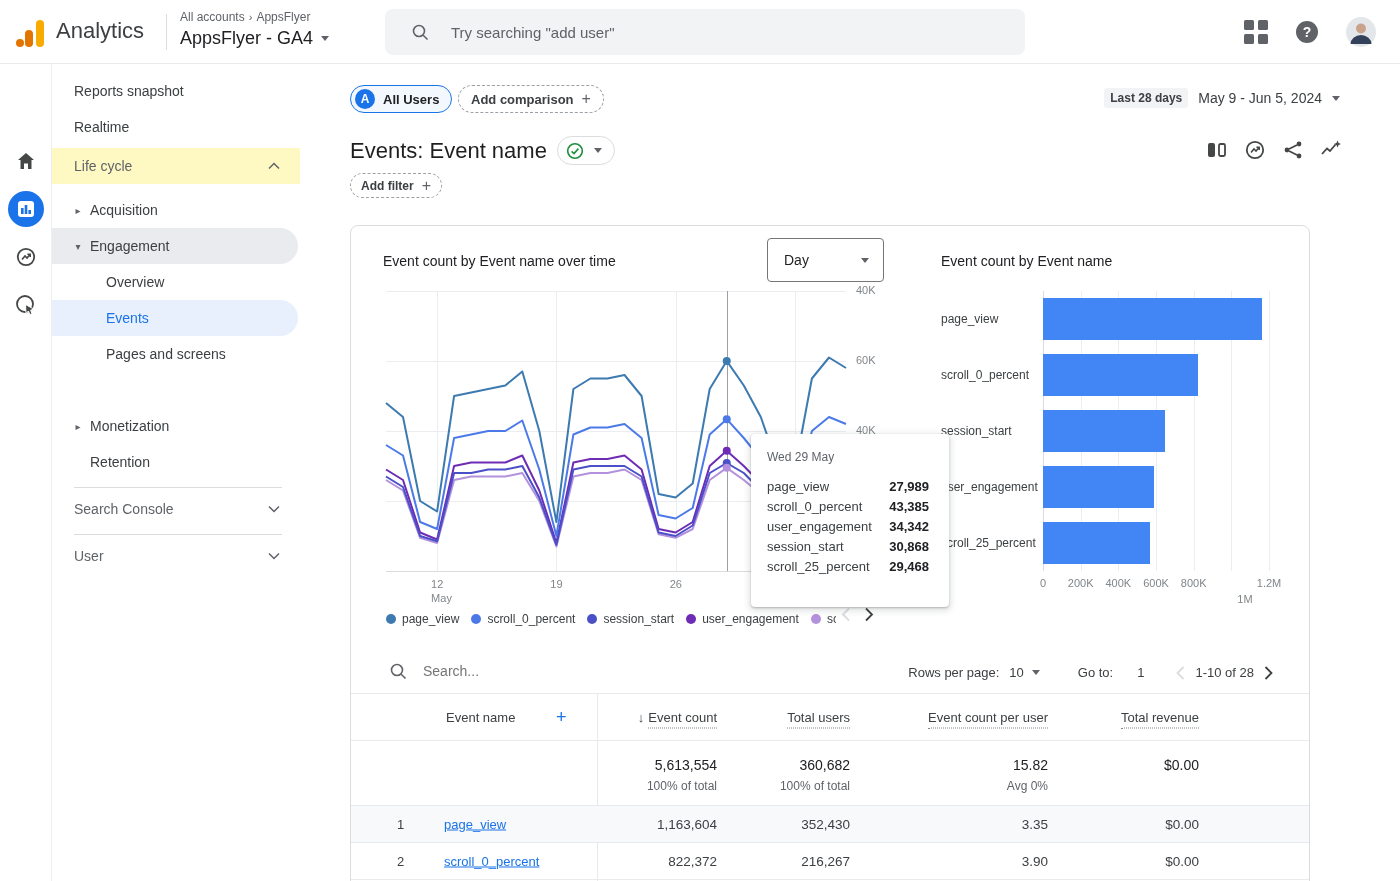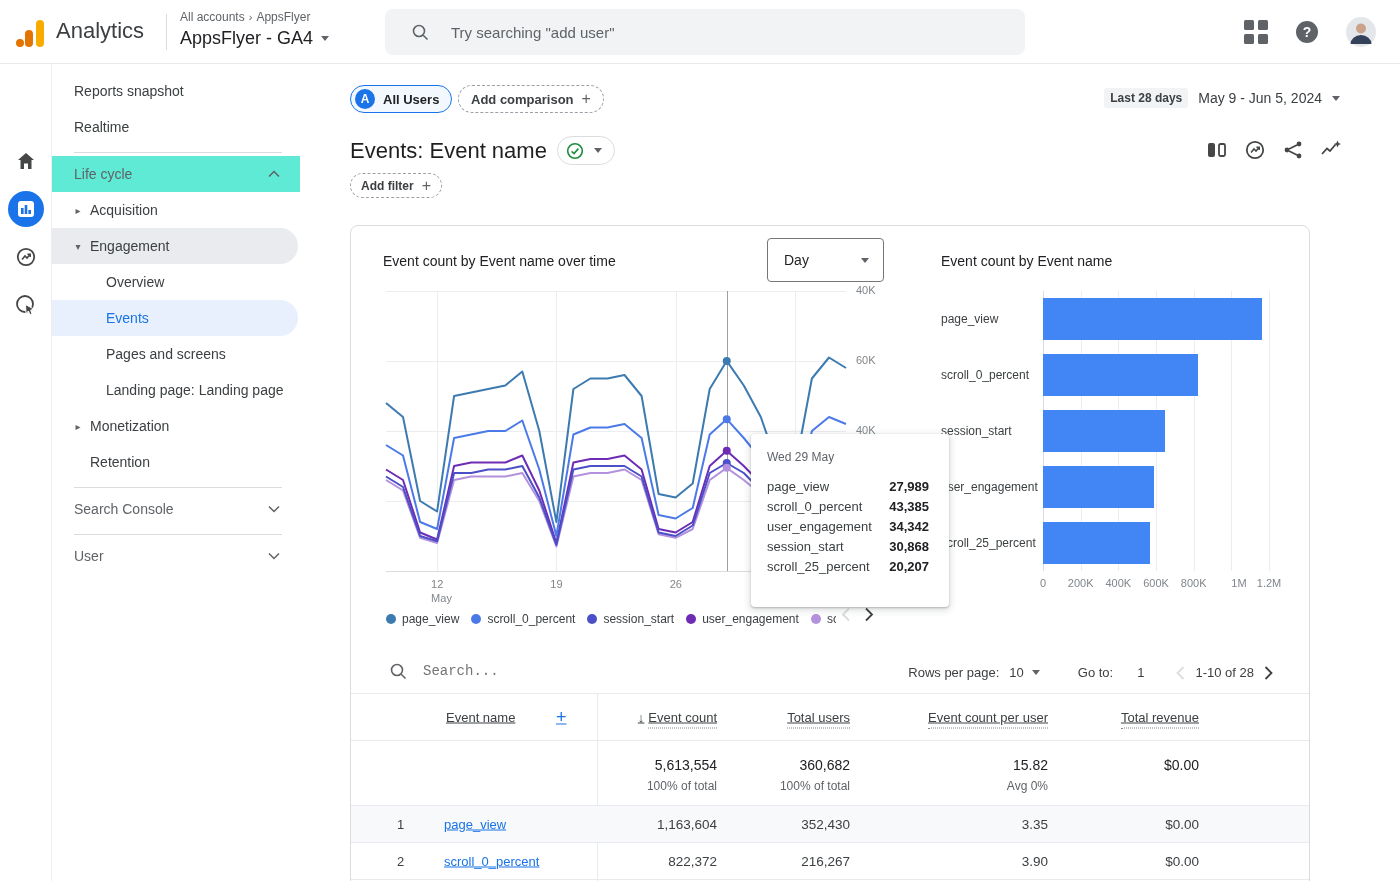--- a/index.html
+++ b/index.html
@@ -87,26 +87,26 @@
   #bar-labels { position:absolute; left:590px; top:65px; width:98px; height:280px; }
   .bar-lab { position:absolute; left:0; width:98px; font-size:12px; color:#3c4043; line-height:14px; word-break:break-all; }
   #bar-plot { position:absolute; left:692px; top:65px; width:226px; height:280px; }
   .bvgrid { position:absolute; top:0; width:1px; height:280px; background:#ebedf0; }
   .bar { position:absolute; left:0; height:42px; }
   .bxlab { position:absolute; top:286px; width:44px; text-align:center; font-size:11px; color:#80868b; }
 
   
   #tbl-toolbar { position:absolute; left:0; top:425px; width:958px; height:43px; border-bottom:1px solid #e8eaed; }
   #tbl-search { position:absolute; left:38px; top:11px; display:flex; align-items:center; gap:16px; }
-  #tbl-search input { border:none; outline:none; font-size:14px; color:#5f6368; width:200px; font-family:Liberation Mono, monospace; }
+  #tbl-search input { border:none; outline:none; font-size:14px; color:#5f6368; width:200px; font-family:Liberation Sans, sans-serif; }
   #tbl-pager { position:absolute; right:36px; top:0; height:43px; display:flex; align-items:center; gap:10px; font-size:13px; color:#3c4043; }
   #table-region { position:absolute; left:0; top:468px; width:958px; }
   #col-divider { position:absolute; left:246px; top:468px; width:1px; height:188px; background:#e8eaed; }
   .thead { position:relative; height:47px; border-bottom:1px solid #e8eaed; }
-  .th { position:absolute; top:50%; transform:translateY(-50%); font-size:13px; color:#3c4043;text-decoration:underline; }
+  .th { position:absolute; top:50%; transform:translateY(-50%); font-size:13px; color:#3c4043; }
   .th .u { border-bottom:1px dotted #80868b; padding-bottom:3px; }
   .sort-arrow { color:#3c4043; margin-right:4px; font-size:13px; }
   .totals { position:relative; height:65px; border-bottom:1px solid #e8eaed; }
   .tot-v { position:absolute; top:16px; font-size:14px; color:#202124; }
   .tot-s { position:absolute; top:38px; font-size:12px; color:#5f6368; }
   .trow { position:relative; height:37px; border-bottom:1px solid #e8eaed; }
   .rownum { position:absolute; left:46px; top:50%; transform:translateY(-50%); font-size:13px; color:#3c4043; }
   .rowlink { position:absolute; left:93px; top:50%; transform:translateY(-50%); font-size:13px; color:#1a73e8; text-decoration:underline; cursor:pointer; }
   .cellv { position:absolute; top:50%; transform:translateY(-50%); font-size:13.5px; color:#3c4043; }
   .r-ec { right:592px; } .r-tu { right:459px; } .r-pu { right:261px; } .r-rv { right:110px; }
@@ -178,21 +178,21 @@
   </div>
 
   <div id="sidebar">
     <div class="side-row lvl1" style="top:9px">
         <span>Reports snapshot</span>
       </div>
     <div class="side-row lvl1" style="top:45px">
         <span>Realtime</span>
       </div>
     <div class="side-divider" style="top:88px"></div>
-    <div class="side-row sec-hdr lvl1" style="top:92px; background:#5eead4;gap:8px;">
+    <div class="side-row sec-hdr lvl1" style="top:84px; background:#fef9c3;gap:8px;">
       <span>Life cycle</span>
       <svg class="chev" width="12" height="8" viewBox="0 0 12 8">
           <path d="M1 6.5 L6 1.5 L11 6.5" stroke="#5f6368" stroke-width="1.5" fill="none"></path>
         </svg>
     </div>
     <div class="side-row lvl2" style="top:128px">
         <span class="tri">▸</span>
         <span>Acquisition</span>
       </div>
     <div class="side-row lvl2 pill-gray" style="top:164px">
@@ -200,23 +200,20 @@
         <span>Engagement</span>
       </div>
     <div class="side-row lvl3" style="top:200px">
         <span>Overview</span>
       </div>
     <div class="side-row lvl3 pill-blue" style="top:236px; color:#1a73e8;">
         <span>Events</span>
       </div>
     <div class="side-row lvl3" style="top:272px">
         <span>Pages and screens</span>
-      </div>
-    <div class="side-row lvl3" style="top:308px">
-        <span>Landing page: Landing page</span>
       </div>
     <div class="side-row lvl2" style="top:344px">
         <span class="tri">▸</span>
         <span>Monetization</span>
       </div>
     <div class="side-row lvl2" style="top:380px">
         <span class="tri"></span>
         <span>Retention</span>
       </div>
     <div class="side-divider" style="top:423px"></div>
@@ -382,21 +379,21 @@
             <div class="tt-row">
               <span>user_engagement</span>
               <b>34,342</b>
             </div>
             <div class="tt-row">
               <span>session_start</span>
               <b>30,868</b>
             </div>
             <div class="tt-row">
               <span>scroll_25_percent</span>
-              <b>20,207</b>
+              <b>29,468</b>
             </div>
           </div>
       </div>
 
       <div id="bar-labels">
           <div class="bar-lab" style="top: 0px; height: 56px; display: flex; align-items: center;">
             <span>page_view</span>
           </div>
           <div class="bar-lab" style="top: 56px; height: 56px; display: flex; align-items: center;">
             <span>scroll_0_percent</span>
@@ -416,21 +413,21 @@
           <div class="bxlab" style="left: -22px;">0</div>
           <div class="bvgrid" style="left: 37.6667px;"></div>
           <div class="bxlab" style="left: 15.6667px;">200K</div>
           <div class="bvgrid" style="left: 75.3333px;"></div>
           <div class="bxlab" style="left: 53.3333px;">400K</div>
           <div class="bvgrid" style="left: 113px;"></div>
           <div class="bxlab" style="left: 91px;">600K</div>
           <div class="bvgrid" style="left: 150.667px;"></div>
           <div class="bxlab" style="left: 128.667px;">800K</div>
           <div class="bvgrid" style="left: 188.333px;"></div>
-          <div class="bxlab" style="left: 174px;">1M</div>
+          <div class="bxlab" style="left: 180px; margin-top: 16px;">1M</div>
           <div class="bvgrid" style="left: 226px;"></div>
           <div class="bxlab" style="left: 204px;">1.2M</div>
           <div class="bar" style="top: 7px; width: 219.1px; background: rgb(66, 133, 244);"></div>
           <div class="bar" style="top: 63px; width: 154.9px; background: rgb(66, 133, 244);"></div>
           <div class="bar" style="top: 119px; width: 122.4px; background: rgb(66, 133, 244);"></div>
           <div class="bar" style="top: 175px; width: 111.1px; background: rgb(66, 133, 244);"></div>
           <div class="bar" style="top: 231px; width: 107.3px; background: rgb(66, 133, 244);"></div>
         </div>
 
       <div id="tbl-toolbar">

